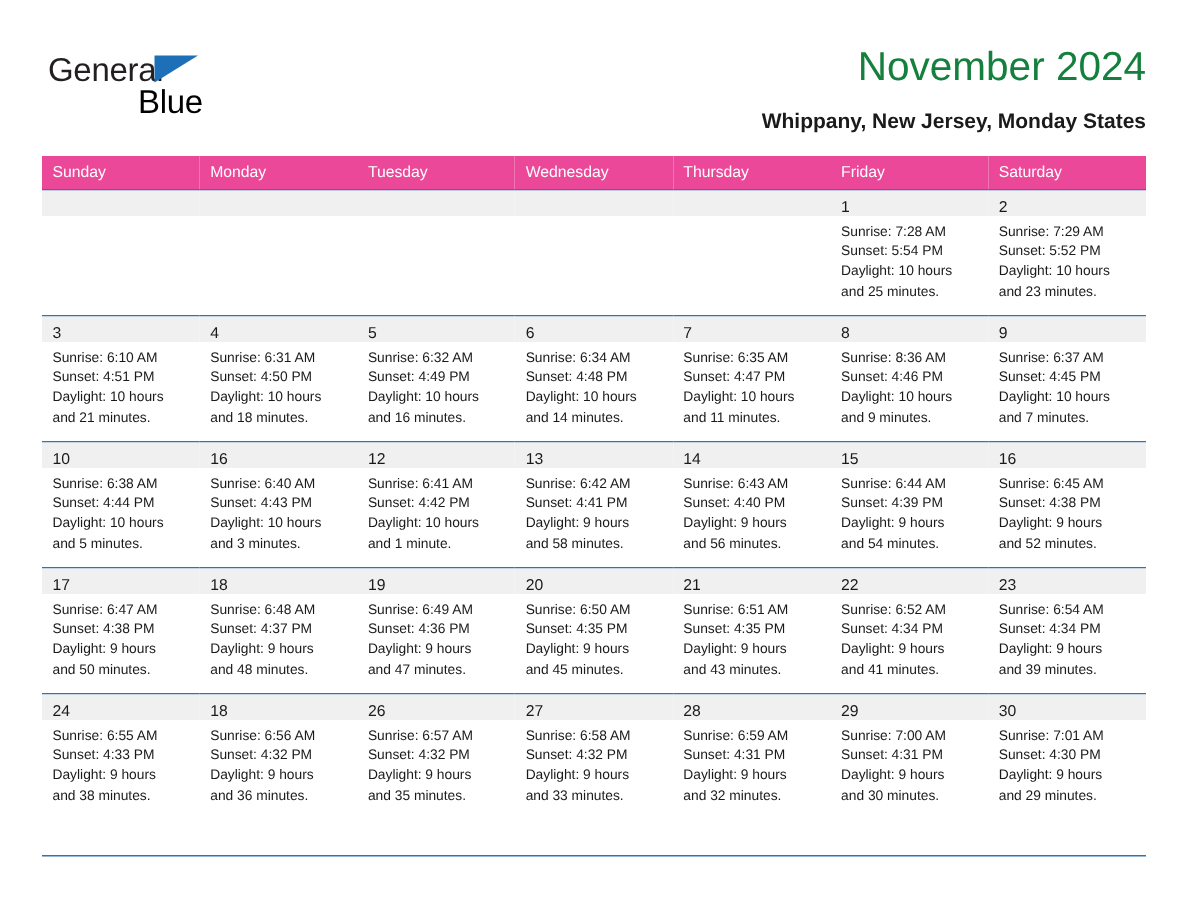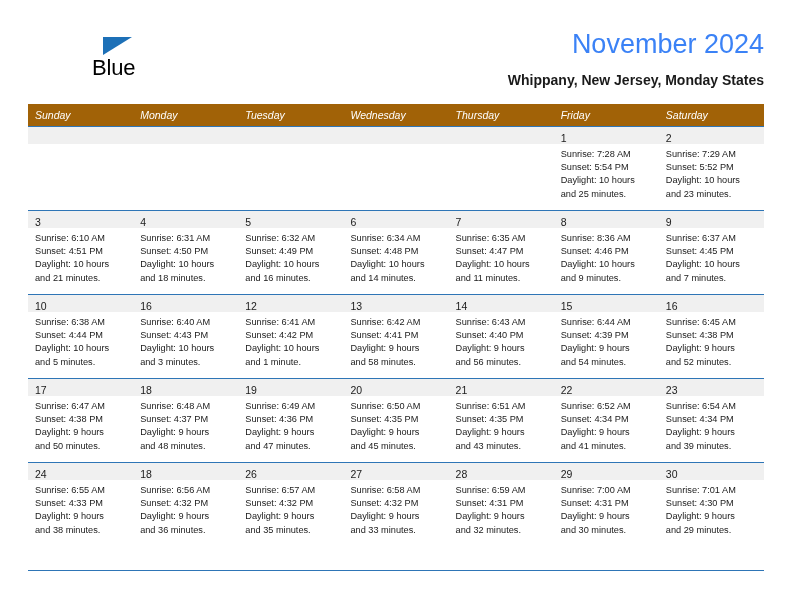--- a/index.html
+++ b/index.html
@@ -69,21 +69,21 @@
   .title-block {
     position: absolute;
     right: 0;
     top: 0;
     text-align: right;
     width: 520px;
   }
   .cal-title {
     font-size: 27px;
     line-height: 32px;
-    color: #3b82f6;
+    color: #15803d;
     font-weight: normal;
     margin: 0;
     padding: 0;
   }
   .cal-subtitle {
     font-size: 14px;
     line-height: 18px;
     color: #1a1a1a;
     margin-top: 11px;
     font-weight: bold;
@@ -92,29 +92,28 @@
   
   .calendar {
     position: absolute;
     left: 28px;
     top: 104px;
     width: 736px;
     border-collapse: collapse;
     table-layout: fixed;
   }
   .calendar th {
-    background: #a16207;
+    background: #ec4899;
     color: #ffffff;
     font-size: 10.5px;
     font-weight: normal;
     text-align: left;
     padding: 5px 0 5px 7px;
     height: 12px;
     vertical-align: middle;
-    font-style: italic;
   }
   .calendar td {
     vertical-align: top;
     padding: 0;
     border-top: 1.4px solid #2e75b6;
     height: 83px;
     background: #ffffff;
   }
   .calendar tr.week-row td {
     border-top: 1.4px solid #2e75b6;
@@ -157,20 +156,21 @@
   }
 </style>
 </head>
 <body>
 
 <div class="page">
 
   <div class="topbar">
 
     <div class="logo">
+      <span class="logo-general">General</span>
       <span class="logo-tri"></span>
       <span class="logo-blue">Blue</span>
     </div>
 
     <div class="title-block">
       <div class="cal-title">November 2024</div>
       <div class="cal-subtitle">Whippany, New Jersey, Monday States</div>
     </div>
 
   </div>

